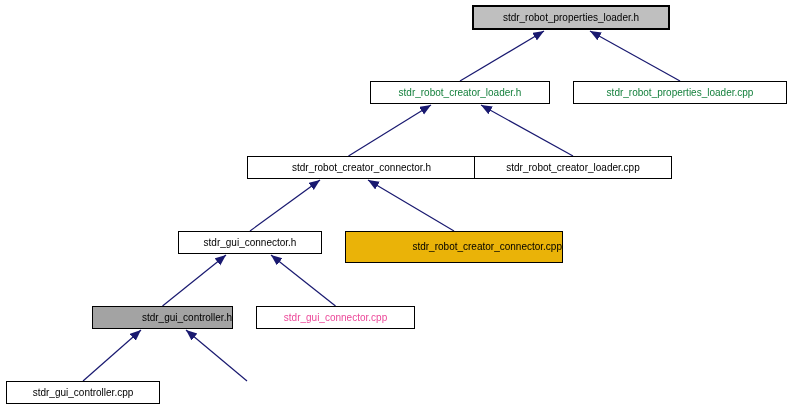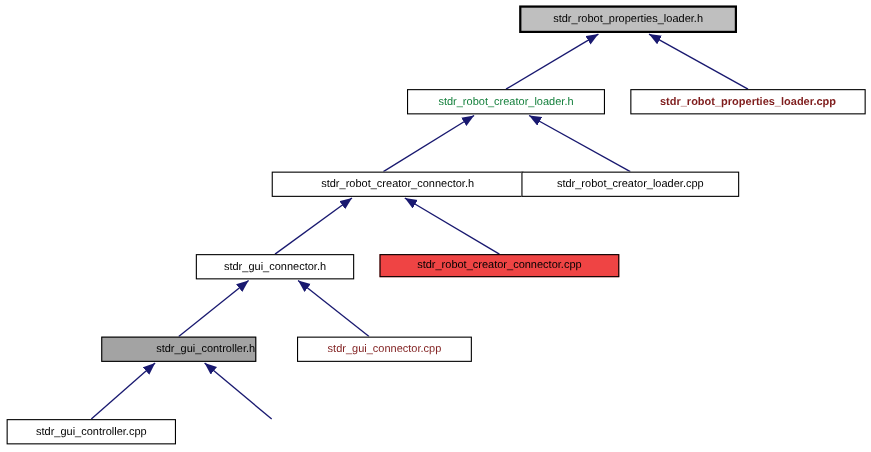--- a/index.html
+++ b/index.html
@@ -72,38 +72,38 @@
         <line x1="247" y1="381" x2="186" y2="330" stroke="#191970" stroke-width="1.2" marker-end="url(#arrowhead)"></line>
       </g>
   </svg>
   <div class="nodes-layer">
       <div class="graph-node highlighted" style="left: 472px; top: 5px; width: 198px; height: 25px; background: rgb(191, 191, 191); border-color: rgb(0, 0, 0); color: rgb(0, 0, 0);">
         <span>stdr_robot_properties_loader.h</span>
       </div>
       <div class="graph-node" style="left: 370px; top: 81px; width: 180px; height: 23px; background: rgb(255, 255, 255); border-color: rgb(0, 0, 0); color: #15803d;">
         <span>stdr_robot_creator_loader.h</span>
       </div>
-      <div class="graph-node" style="left: 573px; top: 81px; width: 214px; height: 23px; background: rgb(255, 255, 255); border-color: rgb(0, 0, 0); color: #7f1d1d; font-weight: bold;">
+      <div class="graph-node" style="left: 573px; top: 81px; width: 214px; height: 23px; background: rgb(255, 255, 255); border-color: rgb(0, 0, 0); color: #15803d;">
         <span>stdr_robot_properties_loader.cpp</span>
       </div>
       <div class="graph-node" style="left: 247px; top: 156px; width: 229px; height: 23px; background: rgb(255, 255, 255); border-color: rgb(0, 0, 0); color: rgb(0, 0, 0);">
         <span>stdr_robot_creator_connector.h</span>
       </div>
       <div class="graph-node" style="left: 178px; top: 231px; width: 144px; height: 23px; background: rgb(255, 255, 255); border-color: rgb(0, 0, 0); color: rgb(0, 0, 0);">
         <span>stdr_gui_connector.h</span>
       </div>
       <div class="graph-node" style="left: 474px; top: 156px; width: 198px; height: 23px; background: rgb(255, 255, 255); border-color: rgb(0, 0, 0); color: rgb(0, 0, 0);">
         <span>stdr_robot_creator_loader.cpp</span>
       </div>
-      <div class="graph-node" style="left: 345px; top: 231px; width: 218px; height: 21px; background: #ef4444; border-color: rgb(0, 0, 0); color: rgb(0, 0, 0);">
+      <div class="graph-node" style="left: 345px; top: 231px; width: 218px; height: 32px; background: #eab308; border-color: rgb(0, 0, 0); color: rgb(0, 0, 0); justify-content: flex-end;">
         <span>stdr_robot_creator_connector.cpp</span>
       </div>
       <div class="graph-node" style="left: 92px; top: 306px; width: 141px; height: 23px; background: #a3a3a3; border-color: rgb(0, 0, 0); color: rgb(0, 0, 0); justify-content: flex-end;">
         <span>stdr_gui_controller.h</span>
       </div>
-      <div class="graph-node" style="left: 270px; top: 306px; width: 159px; height: 23px; background: rgb(255, 255, 255); border-color: rgb(0, 0, 0); color: #7f1d1d;">
+      <div class="graph-node" style="left: 256px; top: 306px; width: 159px; height: 23px; background: rgb(255, 255, 255); border-color: rgb(0, 0, 0); color: #ec4899;">
         <span>stdr_gui_connector.cpp</span>
       </div>
       <div class="graph-node" style="left: 6px; top: 381px; width: 154px; height: 23px; background: rgb(255, 255, 255); border-color: rgb(0, 0, 0); color: rgb(0, 0, 0);">
         <span>stdr_gui_controller.cpp</span>
       </div>
     </div>
 </div>
 
 </body></html>

